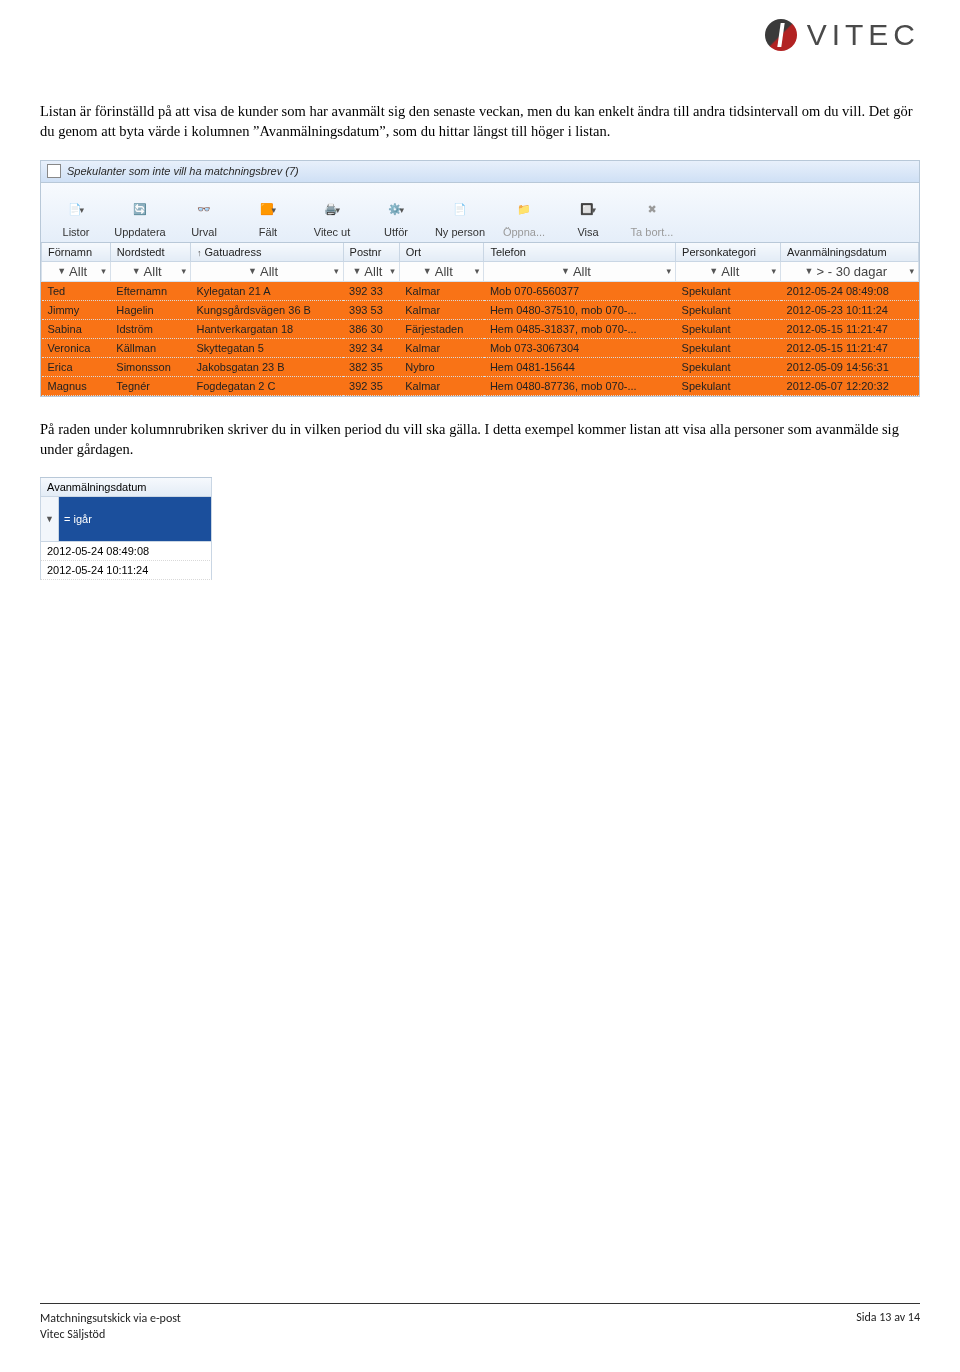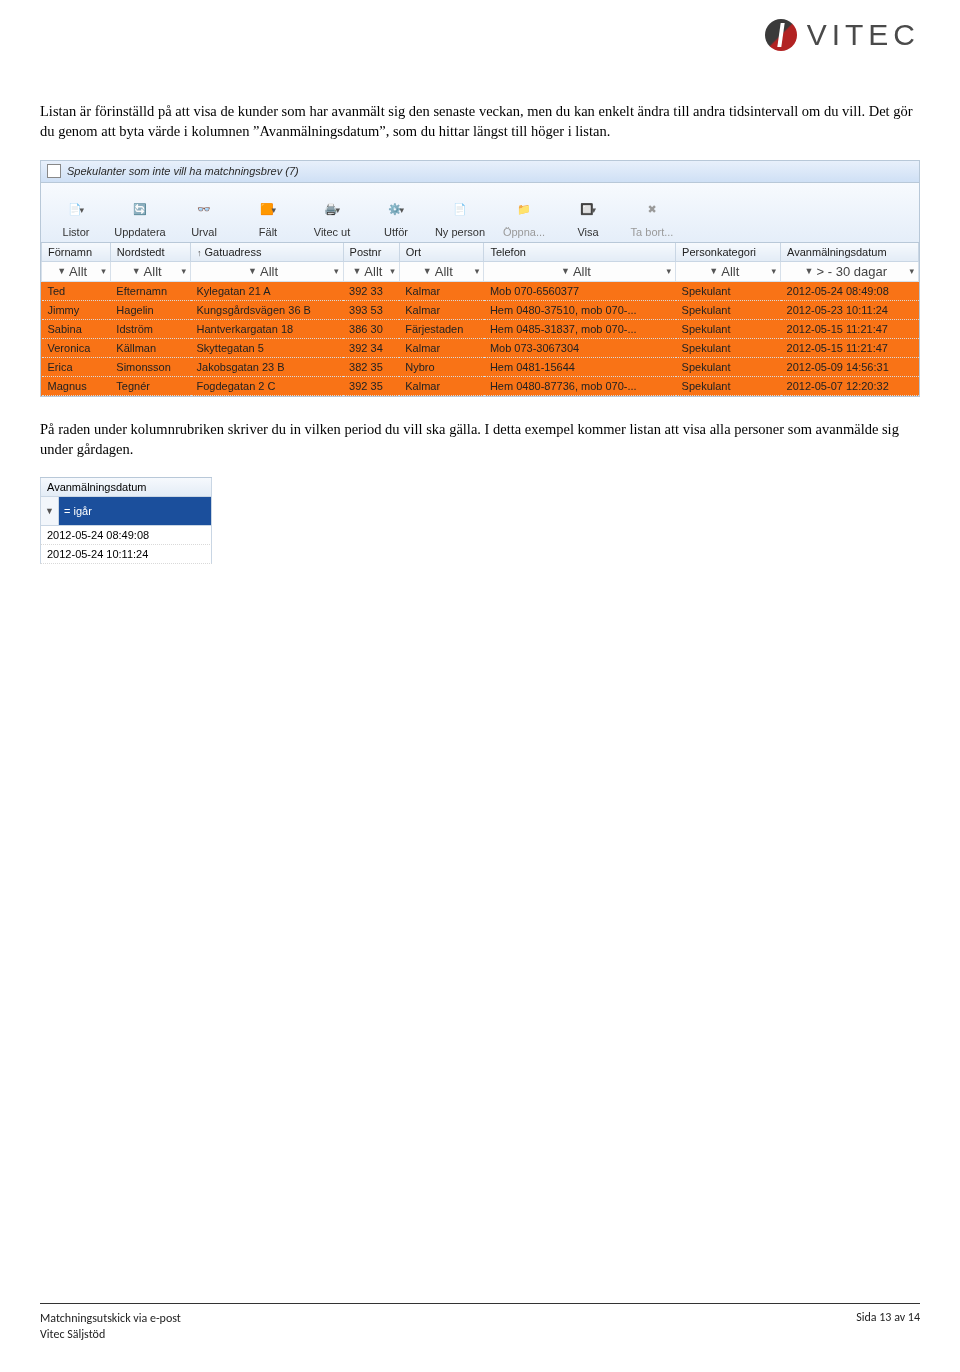--- a/index.html
+++ b/index.html
@@ -131,21 +131,21 @@
   }
   .mini-filter {
     display:flex; border:1px solid #c9d6e4; border-top:none;
   }
   .mini-filter .arrowbox{
     width:18px; display:flex;align-items:center;justify-content:center;
     border-right:1px solid #c9d6e4;
     background:#f2f6fb; font-size:9px;color:#555;
   }
   .mini-filter .val{
-    flex:1; padding:8px 5px; background:#1b4f9c; color:#fff;
+    flex:1; padding:16px 5px; background:#1b4f9c; color:#fff;
   }
   .mini-row {
     border:1px dotted #d9d9d9;
     border-left:1px solid #c9d6e4;
     border-right:1px solid #c9d6e4;
     border-top:none;
     padding:3px 6px;
     background:#fff;
   }
 

